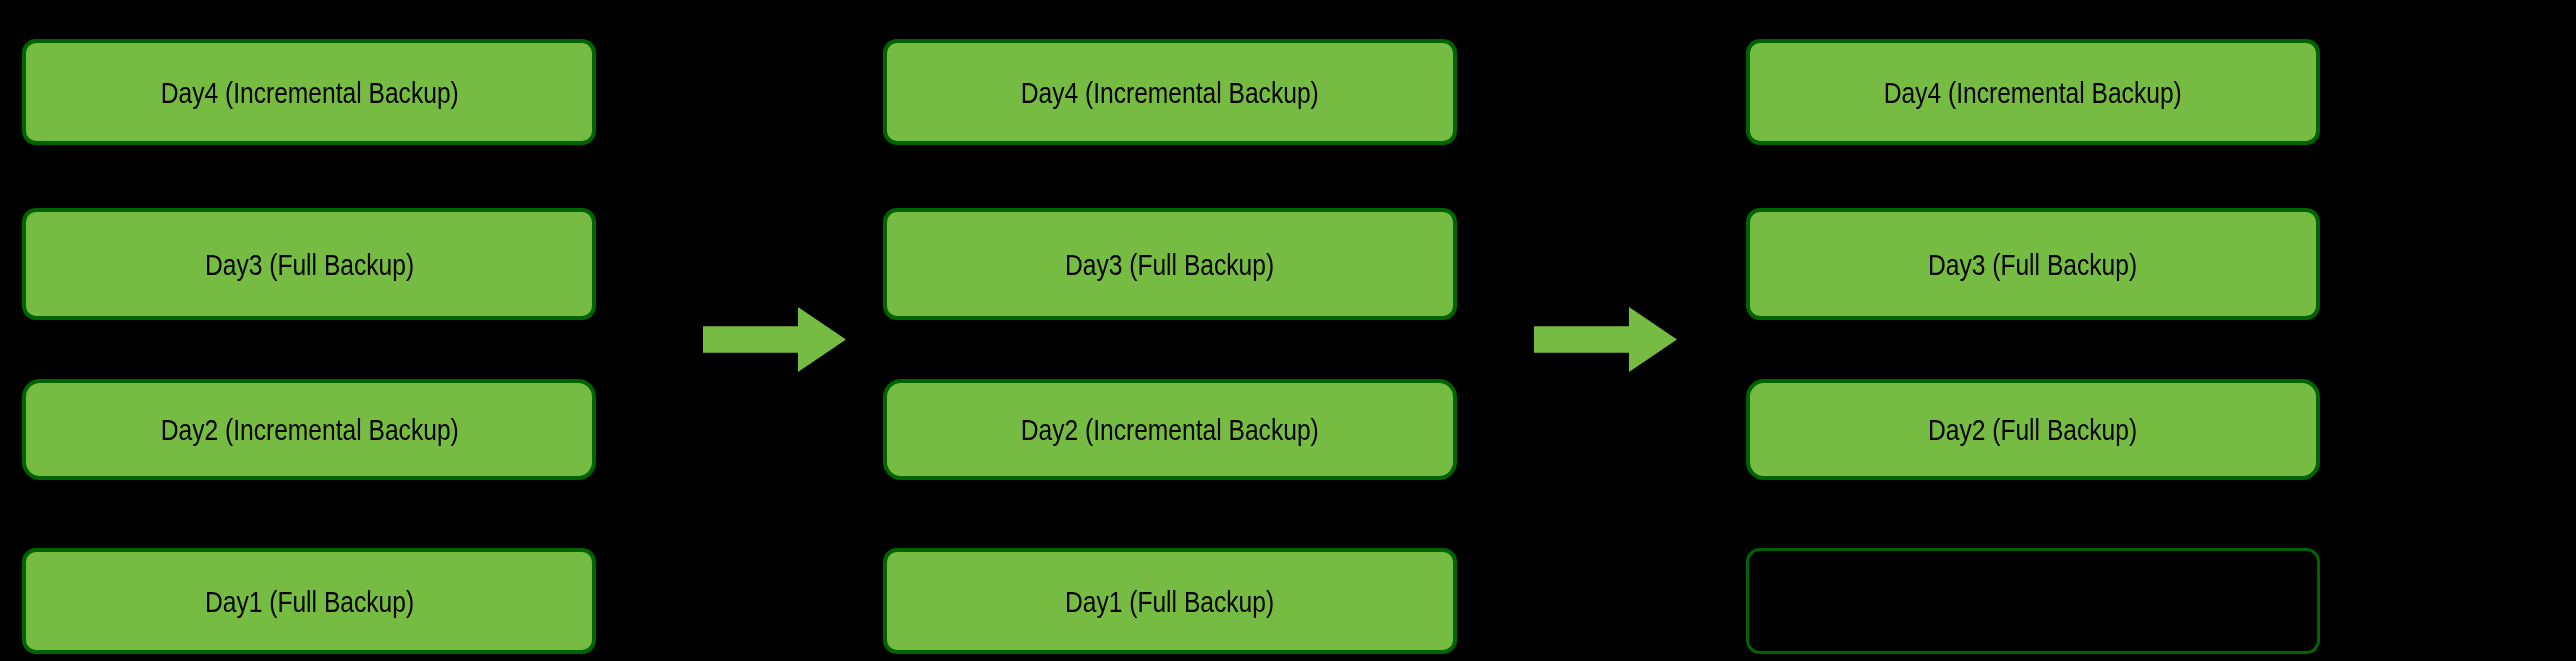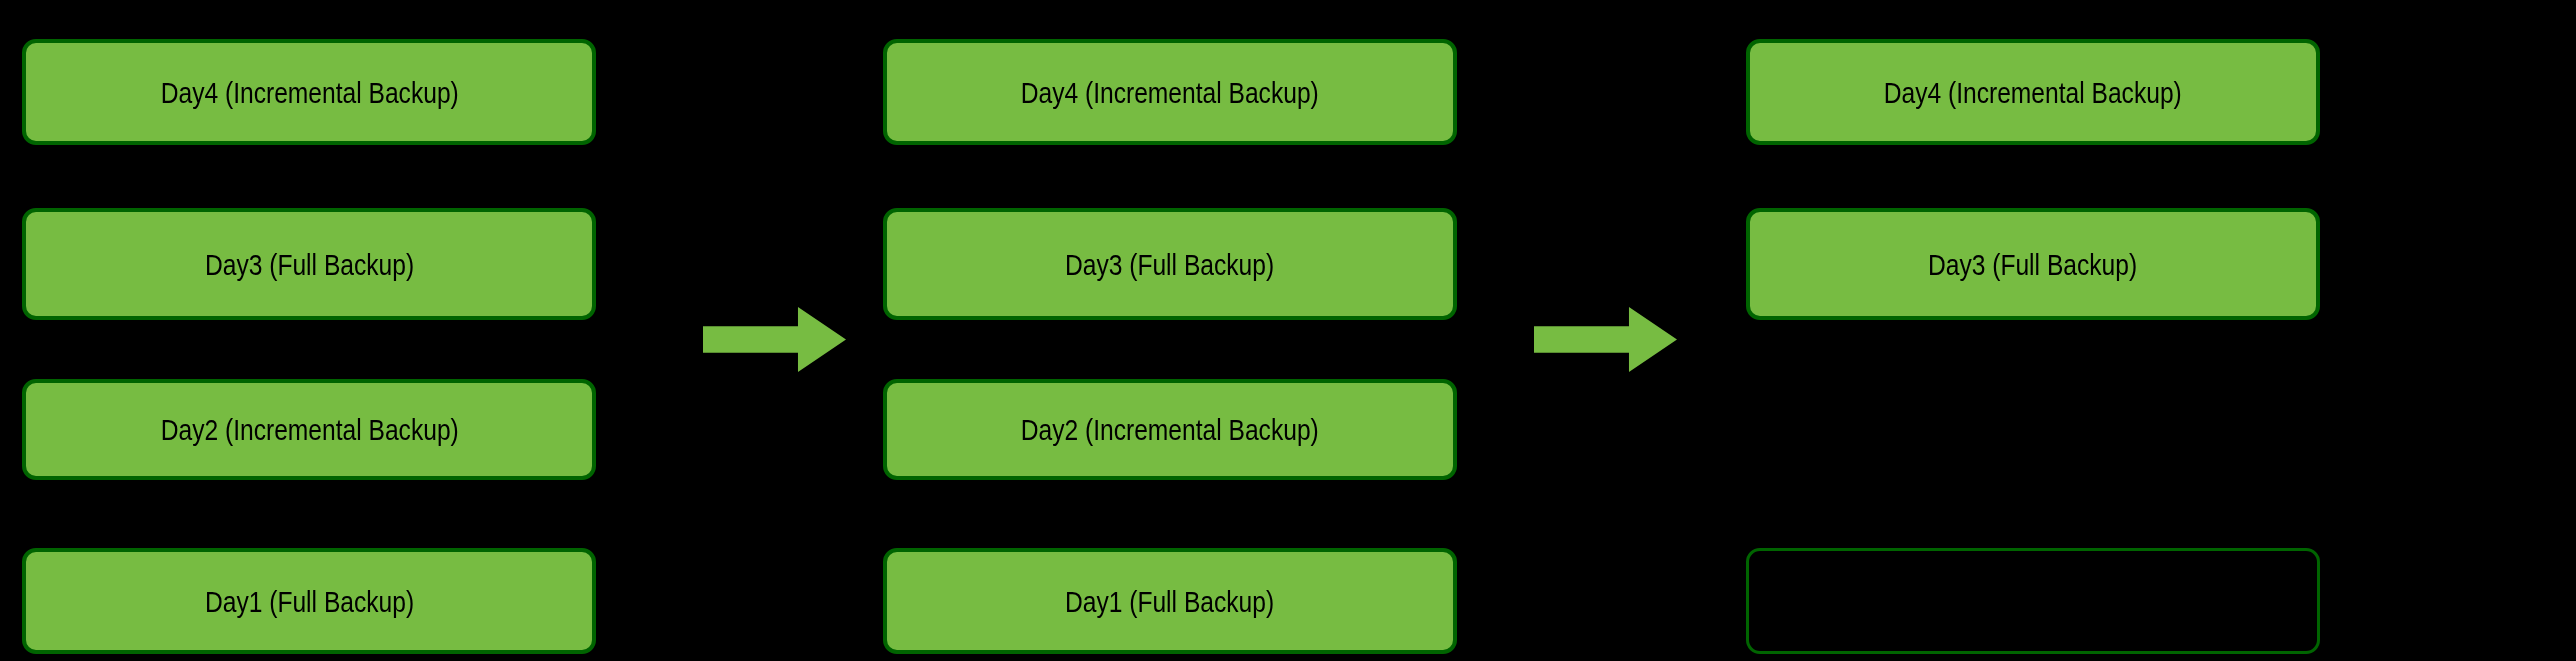--- a/index.html
+++ b/index.html
@@ -41,21 +41,21 @@
     border: 4.3px solid #006400;
     background: #77BC42;
     display: flex;
     align-items: center;
     justify-content: center;
     text-align: center;
   }
 
   .backup-box.row-0 { top: 22.3px;  height: 106px; }
   .backup-box.row-1 { top: 191px; height: 112px; }
-  .backup-box.row-2 { top: 362px; height: 101px; }
+  .backup-box.row-2 { top: 362px; height: 101px; border-radius: 18px; }
   .backup-box.row-3 { top: 531px; height: 106px; }
 
   .backup-box.empty {
     background: transparent;
     border-width: 3.2px;
   }
 
   .box-label {
     font-family: "Liberation Sans", "DejaVu Sans", sans-serif;
     font-size: 30px;
@@ -132,19 +132,22 @@
     </svg>
   </div>
 
   <div class="column" id="column-3">
     <div class="backup-box row-0">
       <span class="box-label">Day4 (Incremental Backup)</span>
     </div>
     <div class="backup-box row-1">
       <span class="box-label">Day3 (Full Backup)</span>
     </div>
+    <div class="backup-box row-2">
+      <span class="box-label">Day2 (Full Backup)</span>
+    </div>
     <div class="backup-box row-3 empty">
       <span class="box-label"></span>
     </div>
   </div>
 
 </div>
 
 
 </body></html>

